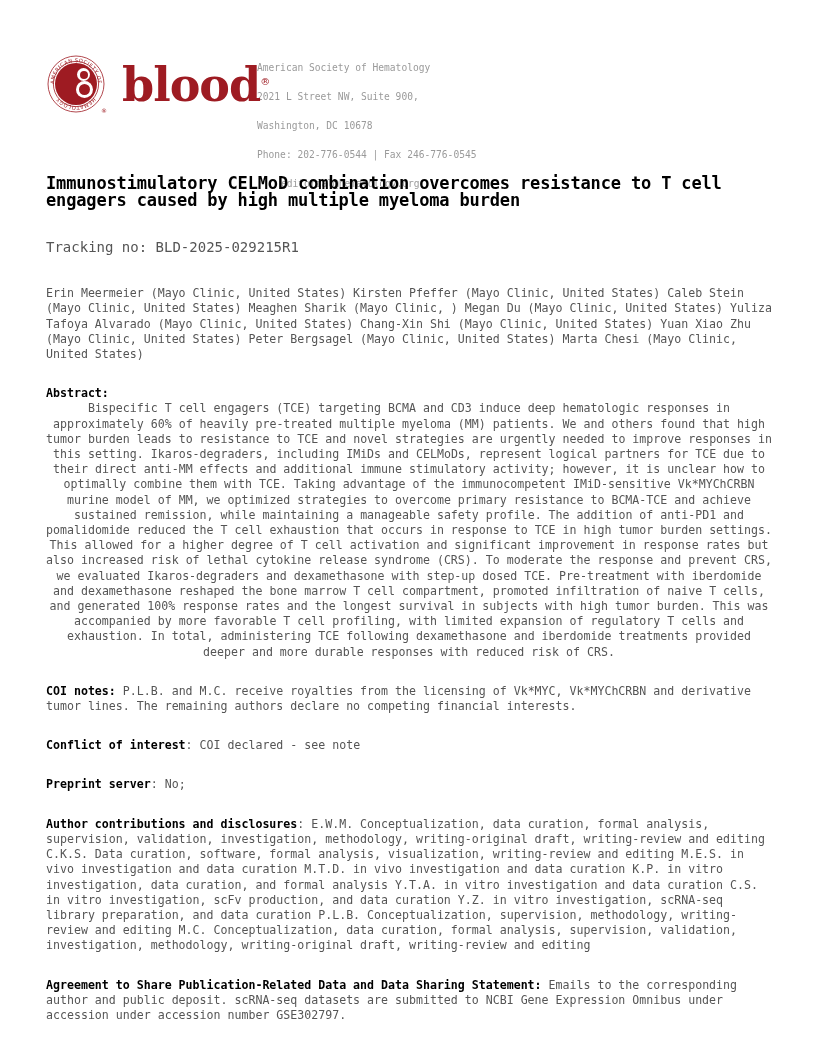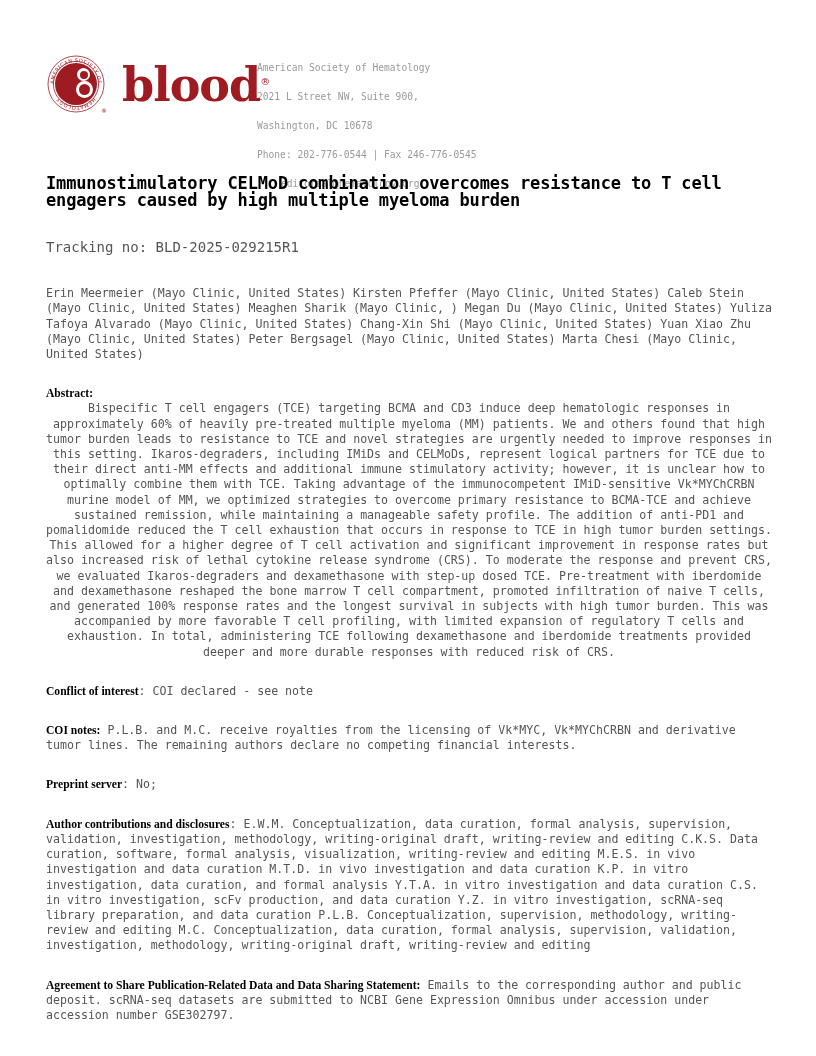--- a/index.html
+++ b/index.html
@@ -153,21 +153,20 @@
     line-height: 15.2px;
   }
 
   .section {
     margin-top: 24px;
   }
 
   .section-label {
     font-weight: 700;
     color: #000000;
-    font-family: Liberation Serif, serif;
   }
   .section-body {
     color: #555555;
   }
   .block-body {
     color: #555555;
     margin-top: 0;
     line-height: 15.2px;
     text-align: center;
   }
@@ -222,25 +221,25 @@
     <div class="tracking">Tracking no: BLD-2025-029215R1</div>
 
     <div class="authors">Erin Meermeier (Mayo Clinic, United States) Kirsten Pfeffer (Mayo Clinic, United States) Caleb Stein (Mayo Clinic, United States) Meaghen Sharik (Mayo Clinic, ) Megan Du (Mayo Clinic, United States) Yuliza Tafoya Alvarado (Mayo Clinic, United States) Chang-Xin Shi (Mayo Clinic, United States) Yuan Xiao Zhu (Mayo Clinic, United States) Peter Bergsagel (Mayo Clinic, United States) Marta Chesi (Mayo Clinic, United States)</div>
 
     <div class="section">
       <div class="section-label abstract-head">Abstract:</div>
       <div class="block-body">Bispecific T cell engagers (TCE) targeting BCMA and CD3 induce deep hematologic responses in approximately 60% of heavily pre-treated multiple myeloma (MM) patients. We and others found that high tumor burden leads to resistance to TCE and novel strategies are urgently needed to improve responses in this setting. Ikaros-degraders, including IMiDs and CELMoDs, represent logical partners for TCE due to their direct anti-MM effects and additional immune stimulatory activity; however, it is unclear how to optimally combine them with TCE. Taking advantage of the immunocompetent IMiD-sensitive Vk*MYChCRBN murine model of MM, we optimized strategies to overcome primary resistance to BCMA-TCE and achieve sustained remission, while maintaining a manageable safety profile. The addition of anti-PD1 and pomalidomide reduced the T cell exhaustion that occurs in response to TCE in high tumor burden settings. This allowed for a higher degree of T cell activation and significant improvement in response rates but also increased risk of lethal cytokine release syndrome (CRS). To moderate the response and prevent CRS, we evaluated Ikaros-degraders and dexamethasone with step-up dosed TCE. Pre-treatment with iberdomide and dexamethasone reshaped the bone marrow T cell compartment, promoted infiltration of naive T cells, and generated 100% response rates and the longest survival in subjects with high tumor burden. This was accompanied by more favorable T cell profiling, with limited expansion of regulatory T cells and exhaustion. In total, administering TCE following dexamethasone and iberdomide treatments provided deeper and more durable responses with reduced risk of CRS.</div>
     </div>
 
     <div class="section">
+      <span class="section-label">COI notes:</span><span class="section-body"> P.L.B. and M.C. receive royalties from the licensing of Vk*MYC, Vk*MYChCRBN and derivative tumor lines. The remaining authors declare no competing financial interests.</span>
+    </div>
+
+    <div class="section">
       <span class="section-label">Conflict of interest</span><span class="section-body">: </span><span class="section-body">COI declared - see note</span>
-    </div>
-
-    <div class="section">
-      <span class="section-label">COI notes:</span><span class="section-body"> P.L.B. and M.C. receive royalties from the licensing of Vk*MYC, Vk*MYChCRBN and derivative tumor lines. The remaining authors declare no competing financial interests.</span>
     </div>
 
     <div class="section">
       <span class="section-label">Preprint server</span><span class="section-body">: </span><span class="section-body">No;</span>
     </div>
 
     <div class="section">
       <span class="section-label">Author contributions and disclosures</span><span class="section-body">: </span><span class="section-body">E.W.M. Conceptualization, data curation, formal analysis, supervision, validation, investigation, methodology, writing-original draft, writing-review and editing C.K.S. Data curation, software, formal analysis, visualization, writing-review and editing M.E.S. in vivo investigation and data curation M.T.D. in vivo investigation and data curation K.P. in vitro investigation, data curation, and formal analysis Y.T.A. in vitro investigation and data curation C.S. in vitro investigation, scFv production, and data curation Y.Z. in vitro investigation, scRNA-seq library preparation, and data curation P.L.B. Conceptualization, supervision, methodology, writing-review and editing M.C. Conceptualization, data curation, formal analysis, supervision, validation, investigation, methodology, writing-original draft, writing-review and editing</span>
     </div>
 

